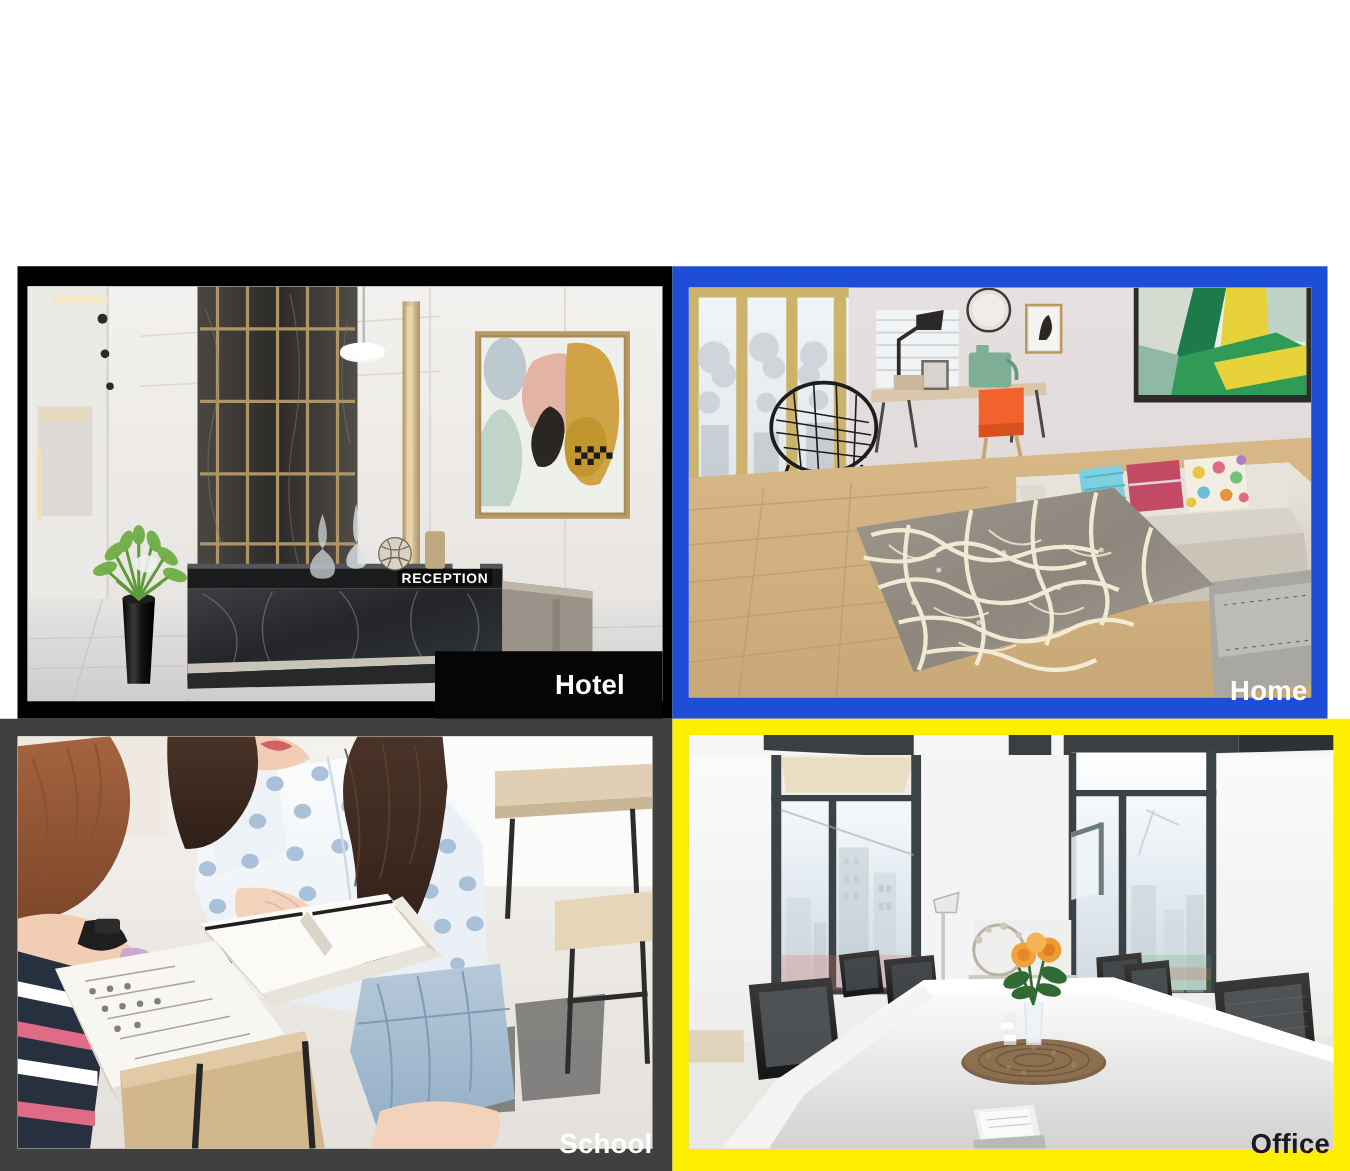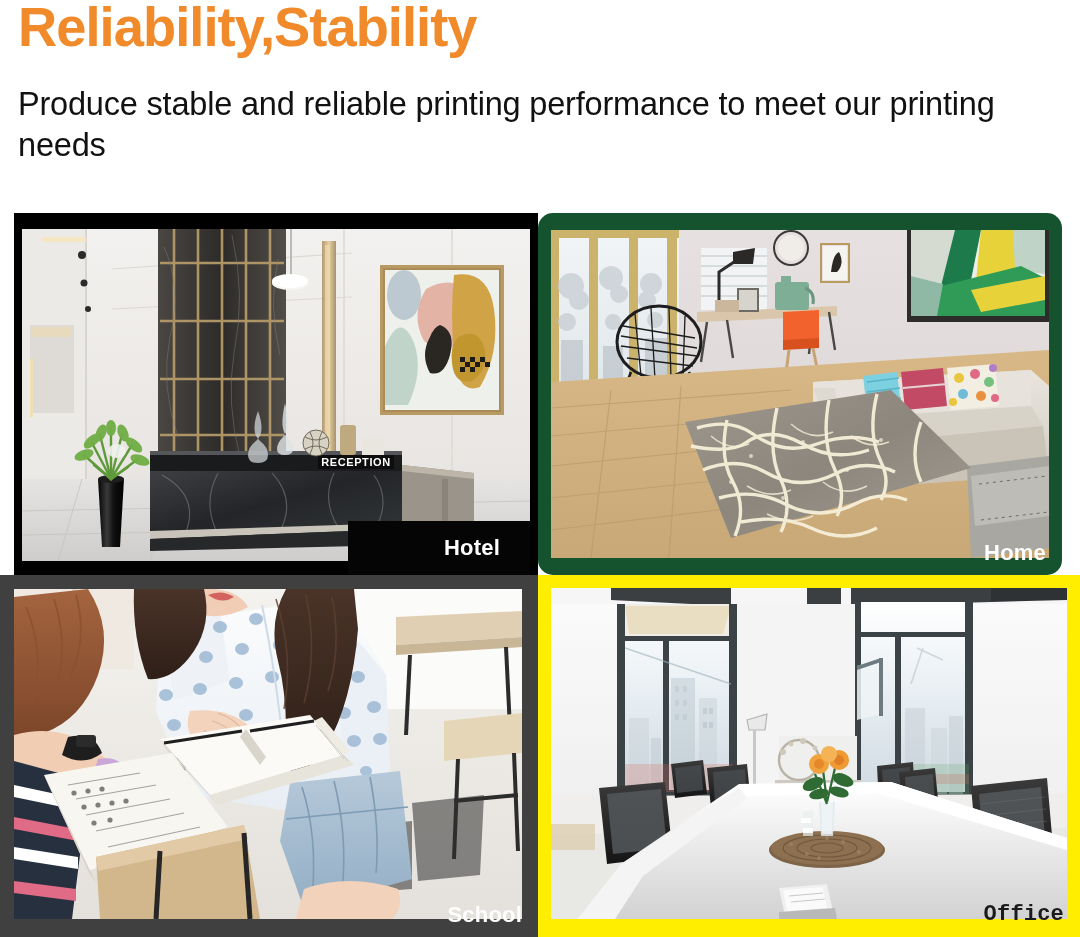--- a/index.html
+++ b/index.html
@@ -72,63 +72,59 @@
     overflow: hidden;
   }
   .quad .photo {
     position: absolute;
     overflow: hidden;
     background: #cfcfcf;
   }
   .quad .photo svg { display: block; width: 100%; height: 100%; }
 
   .quad-hotel  { left: 14px;  top: 0px;   width: 524px; height: 362px; background: #000000; }
-  .quad-home   { left: 538px; top: 0px;   width: 524px; height: 362px; background: #14532d; border-radius: 15px; }
+  .quad-home   { left: 538px; top: 0px;   width: 524px; height: 362px; background: #1d4ed8; }
   .quad-school { left: 0px;   top: 362px; width: 538px; height: 362px; background: #404040; }
   .quad-office { left: 538px; top: 362px; width: 542px; height: 362px; background: #FFEE00; }
 
   .quad-hotel  .photo { left: 8px;  top: 16px; width: 508px; height: 332px; }
   .quad-home   .photo { left: 13px; top: 17px; width: 498px; height: 328px; }
   .quad-school .photo { left: 14px; top: 14px; width: 508px; height: 330px; }
   .quad-office .photo { left: 13px; top: 13px; width: 516px; height: 331px; }
 
   .label {
     position: absolute;
     font-family: "Liberation Sans", sans-serif;
     font-weight: bold;
     font-size: 22px;
     letter-spacing: 0.2px;
     line-height: 1;
     z-index: 5;
   }
   .label-hotel  { right: 38px; bottom: 16px; color: #ffffff; }
   .label-home   { right: 16px; bottom: 11px; color: #ffffff; }
   .label-school { right: 16px; bottom: 11px; color: #ffffff; }
-  .label-office { right: 16px; bottom: 11px; color: #1a1a1a; font-family: Liberation Mono, monospace; }
+  .label-office { right: 16px; bottom: 11px; color: #1a1a1a; }
 
   
   .hotel-plate {
     position: absolute;
     right: 8px;
     bottom: 0px;
     width: 182px;
     height: 54px;
     background: #050505;
     z-index: 4;
   }
 </style>
 </head>
 <body>
 
 <div class="page">
 
-  <div class="header">
-    <div class="headline">Reliability,Stability</div>
-    <div class="subhead">Produce stable and reliable printing performance to meet our printing needs</div>
-  </div>
 
   <div class="grid">
 
     <div class="quad quad-hotel">
       <div class="photo">
         <svg viewBox="0 0 508 332" preserveAspectRatio="none">
           <defs>
             <linearGradient id="hWall" x1="0" y1="0" x2="0" y2="1">
               <stop offset="0" stop-color="#f3f1ef"></stop>
                 <stop offset="1" stop-color="#e4e1dd"></stop>

